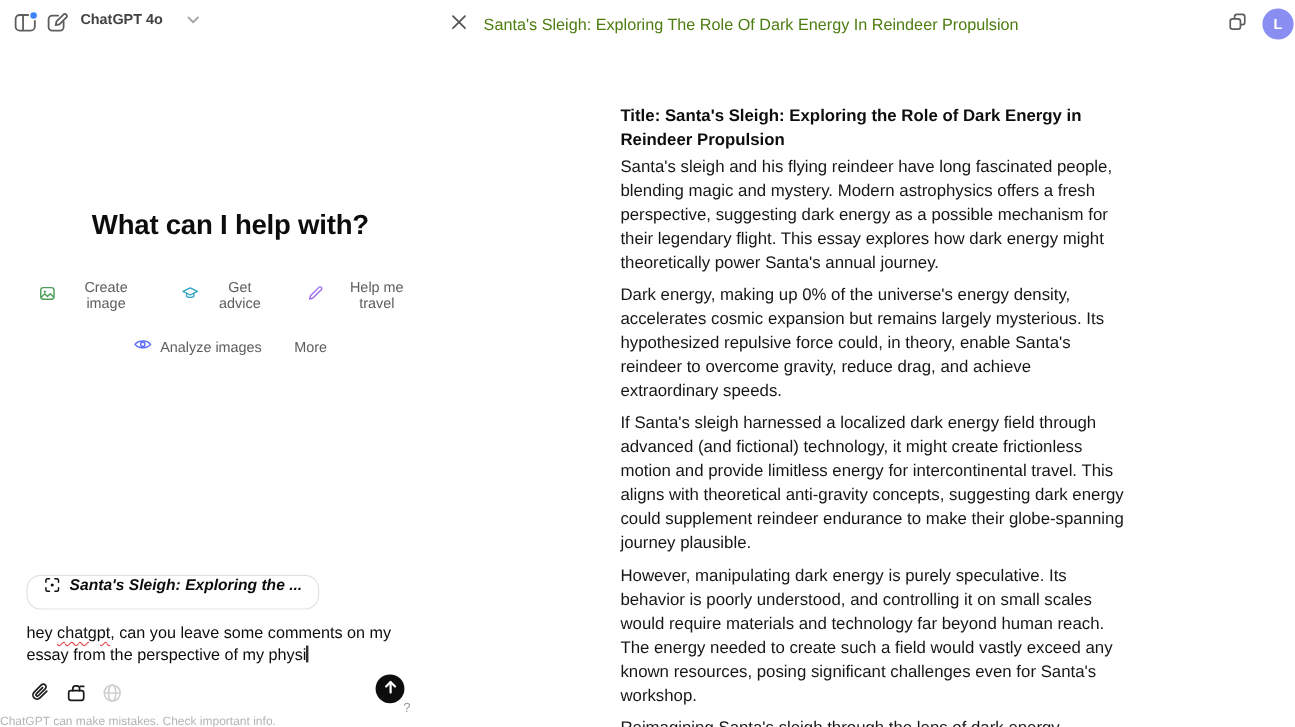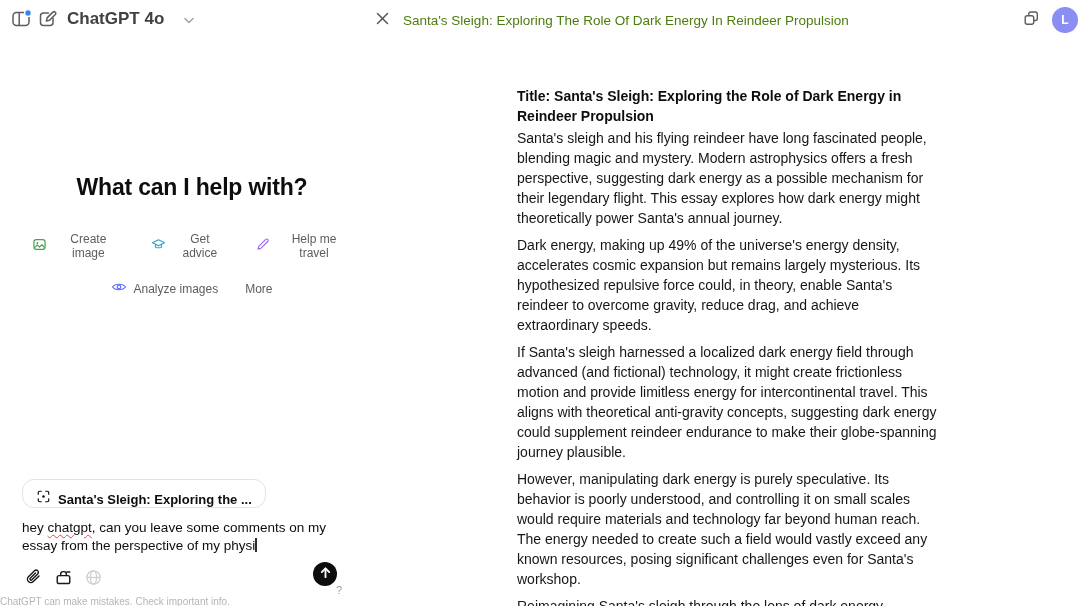--- a/index.html
+++ b/index.html
@@ -7,38 +7,38 @@
   #stage {
     position:relative; width:1079px; height:606px; background:#ffffff;
     font-family:"Liberation Sans", sans-serif; color:#0d0d0d; overflow:hidden;
   }
   
   .icon-btn { position:absolute; display:flex; align-items:center; justify-content:center;
     width:26px; height:26px; border-radius:6px; cursor:pointer; background:transparent; border:none; }
   #btn-sidebar { left:8px; top:7px; }
   #btn-compose { left:34px; top:7px; }
   .model { position:absolute; left:67px; top:9px; display:flex; gap:20px;
-    font-size:17px; font-weight:700; color:#414141; cursor:pointer; }
+    font-size:12px; font-weight:700; color:#414141; cursor:pointer; }
   #btn-close-doc { left:369px; top:7px; }
   .doc-titlebar { position:absolute; left:403px; top:13px; font-size:13.5px; font-weight:500; color:#4d7c0f; }
   #btn-copy { left:1018px; top:7px; }
   .avatar { position:absolute; left:1052px; top:7px; width:26px; height:26px; border-radius:50%;
     background:#8a8df2; color:#fff; font-size:12px; font-weight:700;
     display:flex; align-items:center; justify-content:center; cursor:pointer; }
   
   .hero { position:absolute; left:0; top:174px; width:352px; text-align:center;padding-left:32px; }
   .hero h1 { font-size:23px; font-weight:700; color:#0d0d0d; letter-spacing:-0.2px; margin-bottom:31px; }
   .sugg-row { display:flex; justify-content:center; gap:27px; margin-bottom:19px; }
   .sugg { display:inline-flex; align-items:center; gap:6px; font-size:12px; color:#5d5d5d; cursor:pointer; background:none; border:none; font-family:inherit; }
   .sugg svg { flex:0 0 auto; }
   
   .composer { position:absolute; left:22px; top:479px; width:315px; }
-  .chip { display:inline-flex; align-items:flex-end; gap:7px; height:29px; padding:0 13px;
+  .chip { display:inline-flex; align-items:flex-start; gap:7px; height:29px; padding:0 13px;
     border:1px solid #e3e3e3; border-radius:12px; background:#fff; cursor:pointer;
-    font-size:13px; font-weight:700; color:#0d0d0d; }
+    font-size:13px; font-weight:700; color:#0d0d0d;font-style:italic; }
   .input-area { margin-top:11px; width:304px; font-size:13.5px; line-height:18px; color:#0d0d0d; cursor:text; }
   .misspelled { text-decoration:underline wavy #e5484d; text-decoration-thickness:1px; text-underline-offset:2px; }
   .caret { display:inline-block; width:1.5px; height:14px; background:#2d2d2d; vertical-align:-2px; }
   .tools { margin-top:13px; display:flex; align-items:center; gap:8px; }
   .tool-btn { width:22px; height:22px; display:flex; align-items:center; justify-content:center;
     background:none; border:none; cursor:pointer; }
   .send-btn { position:absolute; left:291px; top:83px; width:24px; height:24px; border-radius:50%;
     background:#0d0d0d; border:none; display:flex; align-items:center; justify-content:center; cursor:pointer; }
   .help-q { position:absolute; left:336px; top:584px; font-size:11px; color:#9b9b9b; cursor:pointer; }
   .disclaimer { position:absolute; left:0; top:596px; width:382px; 
@@ -205,19 +205,19 @@
       </span>
     </button>
   </div>
 
   <div class="help-q">?</div>
   <div class="disclaimer">ChatGPT can make mistakes. Check important info.</div>
 
   <div class="doc">
     <div class="doc-h">Title: Santa's Sleigh: Exploring the Role of Dark Energy in Reindeer Propulsion</div>
     <p>Santa's sleigh and his flying reindeer have long fascinated people, blending magic and mystery. Modern astrophysics offers a fresh perspective, suggesting dark energy as a possible mechanism for their legendary flight. This essay explores how dark energy might theoretically power Santa's annual journey.</p>
-    <p>Dark energy, making up 49% of the universe's energy density, accelerates cosmic expansion but remains largely mysterious. Its hypothesized repulsive force could, in theory, enable Santa's reindeer to overcome gravity, reduce drag, and achieve extraordinary speeds.</p>
+    <p>Dark energy, making up 0% of the universe's energy density, accelerates cosmic expansion but remains largely mysterious. Its hypothesized repulsive force could, in theory, enable Santa's reindeer to overcome gravity, reduce drag, and achieve extraordinary speeds.</p>
     <p>If Santa's sleigh harnessed a localized dark energy field through advanced (and fictional) technology, it might create frictionless motion and provide limitless energy for intercontinental travel. This aligns with theoretical anti-gravity concepts, suggesting dark energy could supplement reindeer endurance to make their globe-spanning journey plausible.</p>
     <p>However, manipulating dark energy is purely speculative. Its behavior is poorly understood, and controlling it on small scales would require materials and technology far beyond human reach. The energy needed to create such a field would vastly exceed any known resources, posing significant challenges even for Santa's workshop.</p>
     <p>Reimagining Santa's sleigh through the lens of dark energy combines science and storytelling, inspiring curiosity and wonder. While speculative, it reflects humanity's creativity and our drive to explore the boundaries of the possible.</p>
   </div>
 
 </div>
 
 </body></html>

